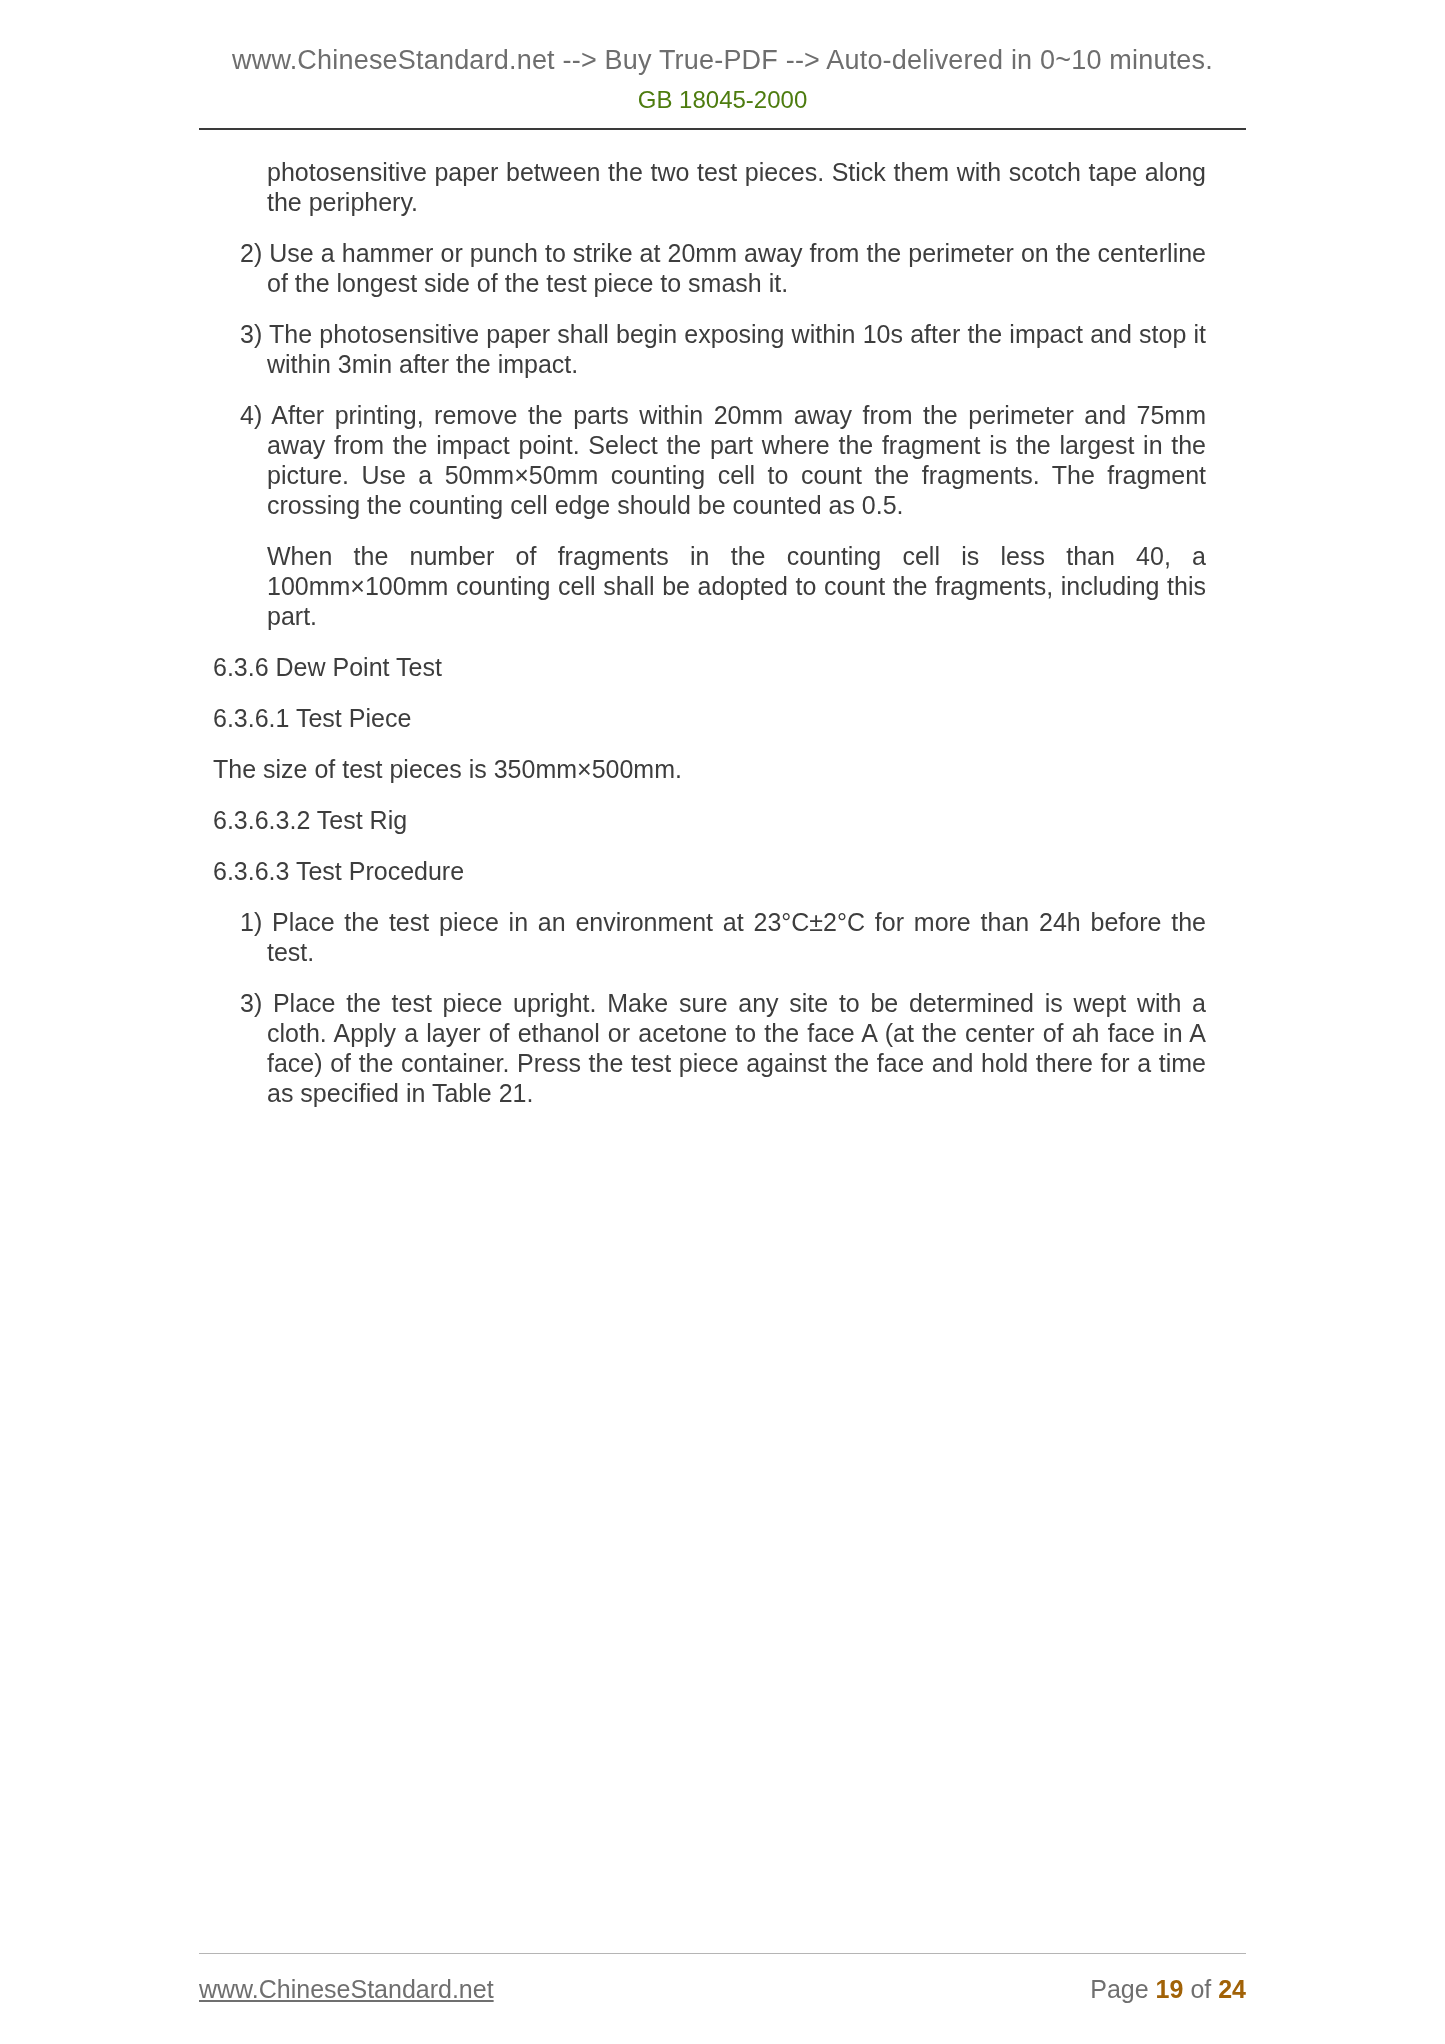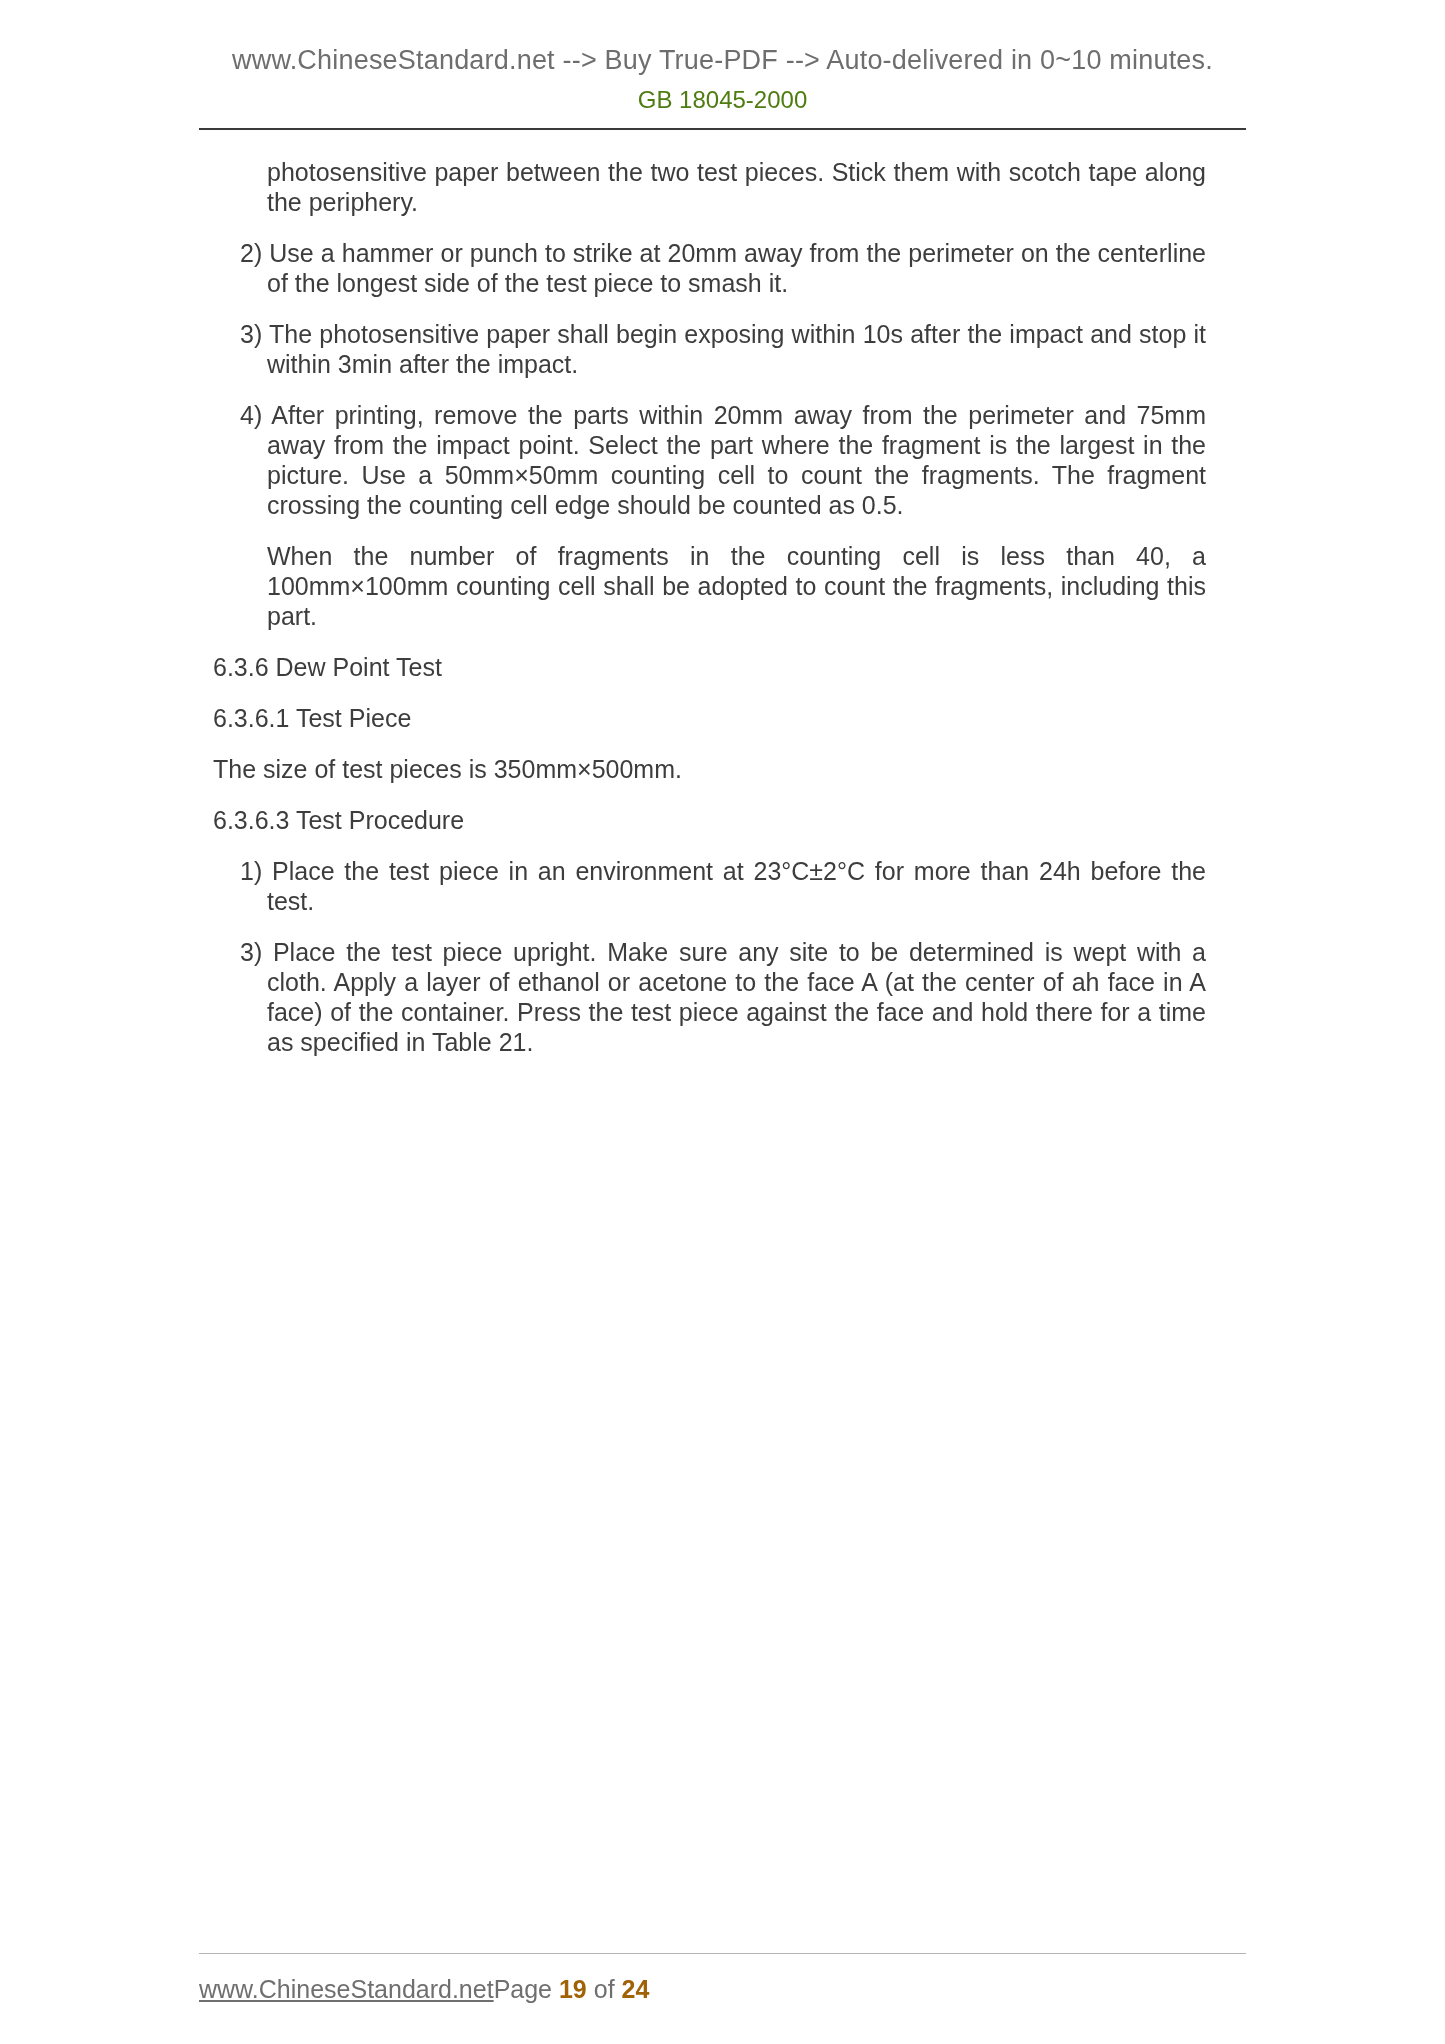--- a/index.html
+++ b/index.html
@@ -60,20 +60,21 @@
     margin-top: auto;
     padding-bottom: 40px;
   }
   .rule-bottom {
     border: 0;
     border-top: 1px solid #b5b5b5;
     margin-bottom: 20px;
   }
   .footer {
     display: flex;
+    justify-content: space-between;
     align-items: baseline;
     font-size: 25px;
     line-height: 1.2;
     color: #6f6f6f;
   }
   .site-link {
     color: #6f6f6f;
     text-decoration: underline;
     cursor: pointer;
   }
@@ -95,20 +96,21 @@
 
   <div class="content">
     <p class="blk blk-indent">photosensitive paper between the two test pieces. Stick them with scotch tape along the periphery.</p>
     <p class="blk blk-list">2) Use a hammer or punch to strike at 20mm away from the perimeter on the centerline of the longest side of the test piece to smash it.</p>
     <p class="blk blk-list">3) The photosensitive paper shall begin exposing within 10s after the impact and stop it within 3min after the impact.</p>
     <p class="blk blk-list">4) After printing, remove the parts within 20mm away from the perimeter and 75mm away from the impact point. Select the part where the fragment is the largest in the picture. Use a 50mm×50mm counting cell to count the fragments. The fragment crossing the counting cell edge should be counted as 0.5.</p>
     <p class="blk blk-indent">When the number of fragments in the counting cell is less than 40, a 100mm×100mm counting cell shall be adopted to count the fragments, including this part.</p>
     <p class="blk blk-head">6.3.6 Dew Point Test</p>
     <p class="blk blk-head">6.3.6.1 Test Piece</p>
     <p class="blk">The size of test pieces is 350mm×500mm.</p>
+    <p class="blk blk-head">6.3.6.3.2 Test Rig</p>
     <p class="blk blk-head">6.3.6.3 Test Procedure</p>
     <p class="blk blk-list">1) Place the test piece in an environment at 23°C±2°C for more than 24h before the test.</p>
     <p class="blk blk-list">3) Place the test piece upright. Make sure any site to be determined is wept with a cloth. Apply a layer of ethanol or acetone to the face A (at the center of ah face in A face) of the container. Press the test piece against the face and hold there for a time as specified in Table 21.</p>
   </div>
 
   <div class="footer-wrap">
     <hr class="rule-bottom">
     <div class="footer">
       <a class="site-link">www.ChineseStandard.net</a>
       <div class="page-info"><span>Page</span> <b>19</b> <span>of</span> <b>24</b></div>

